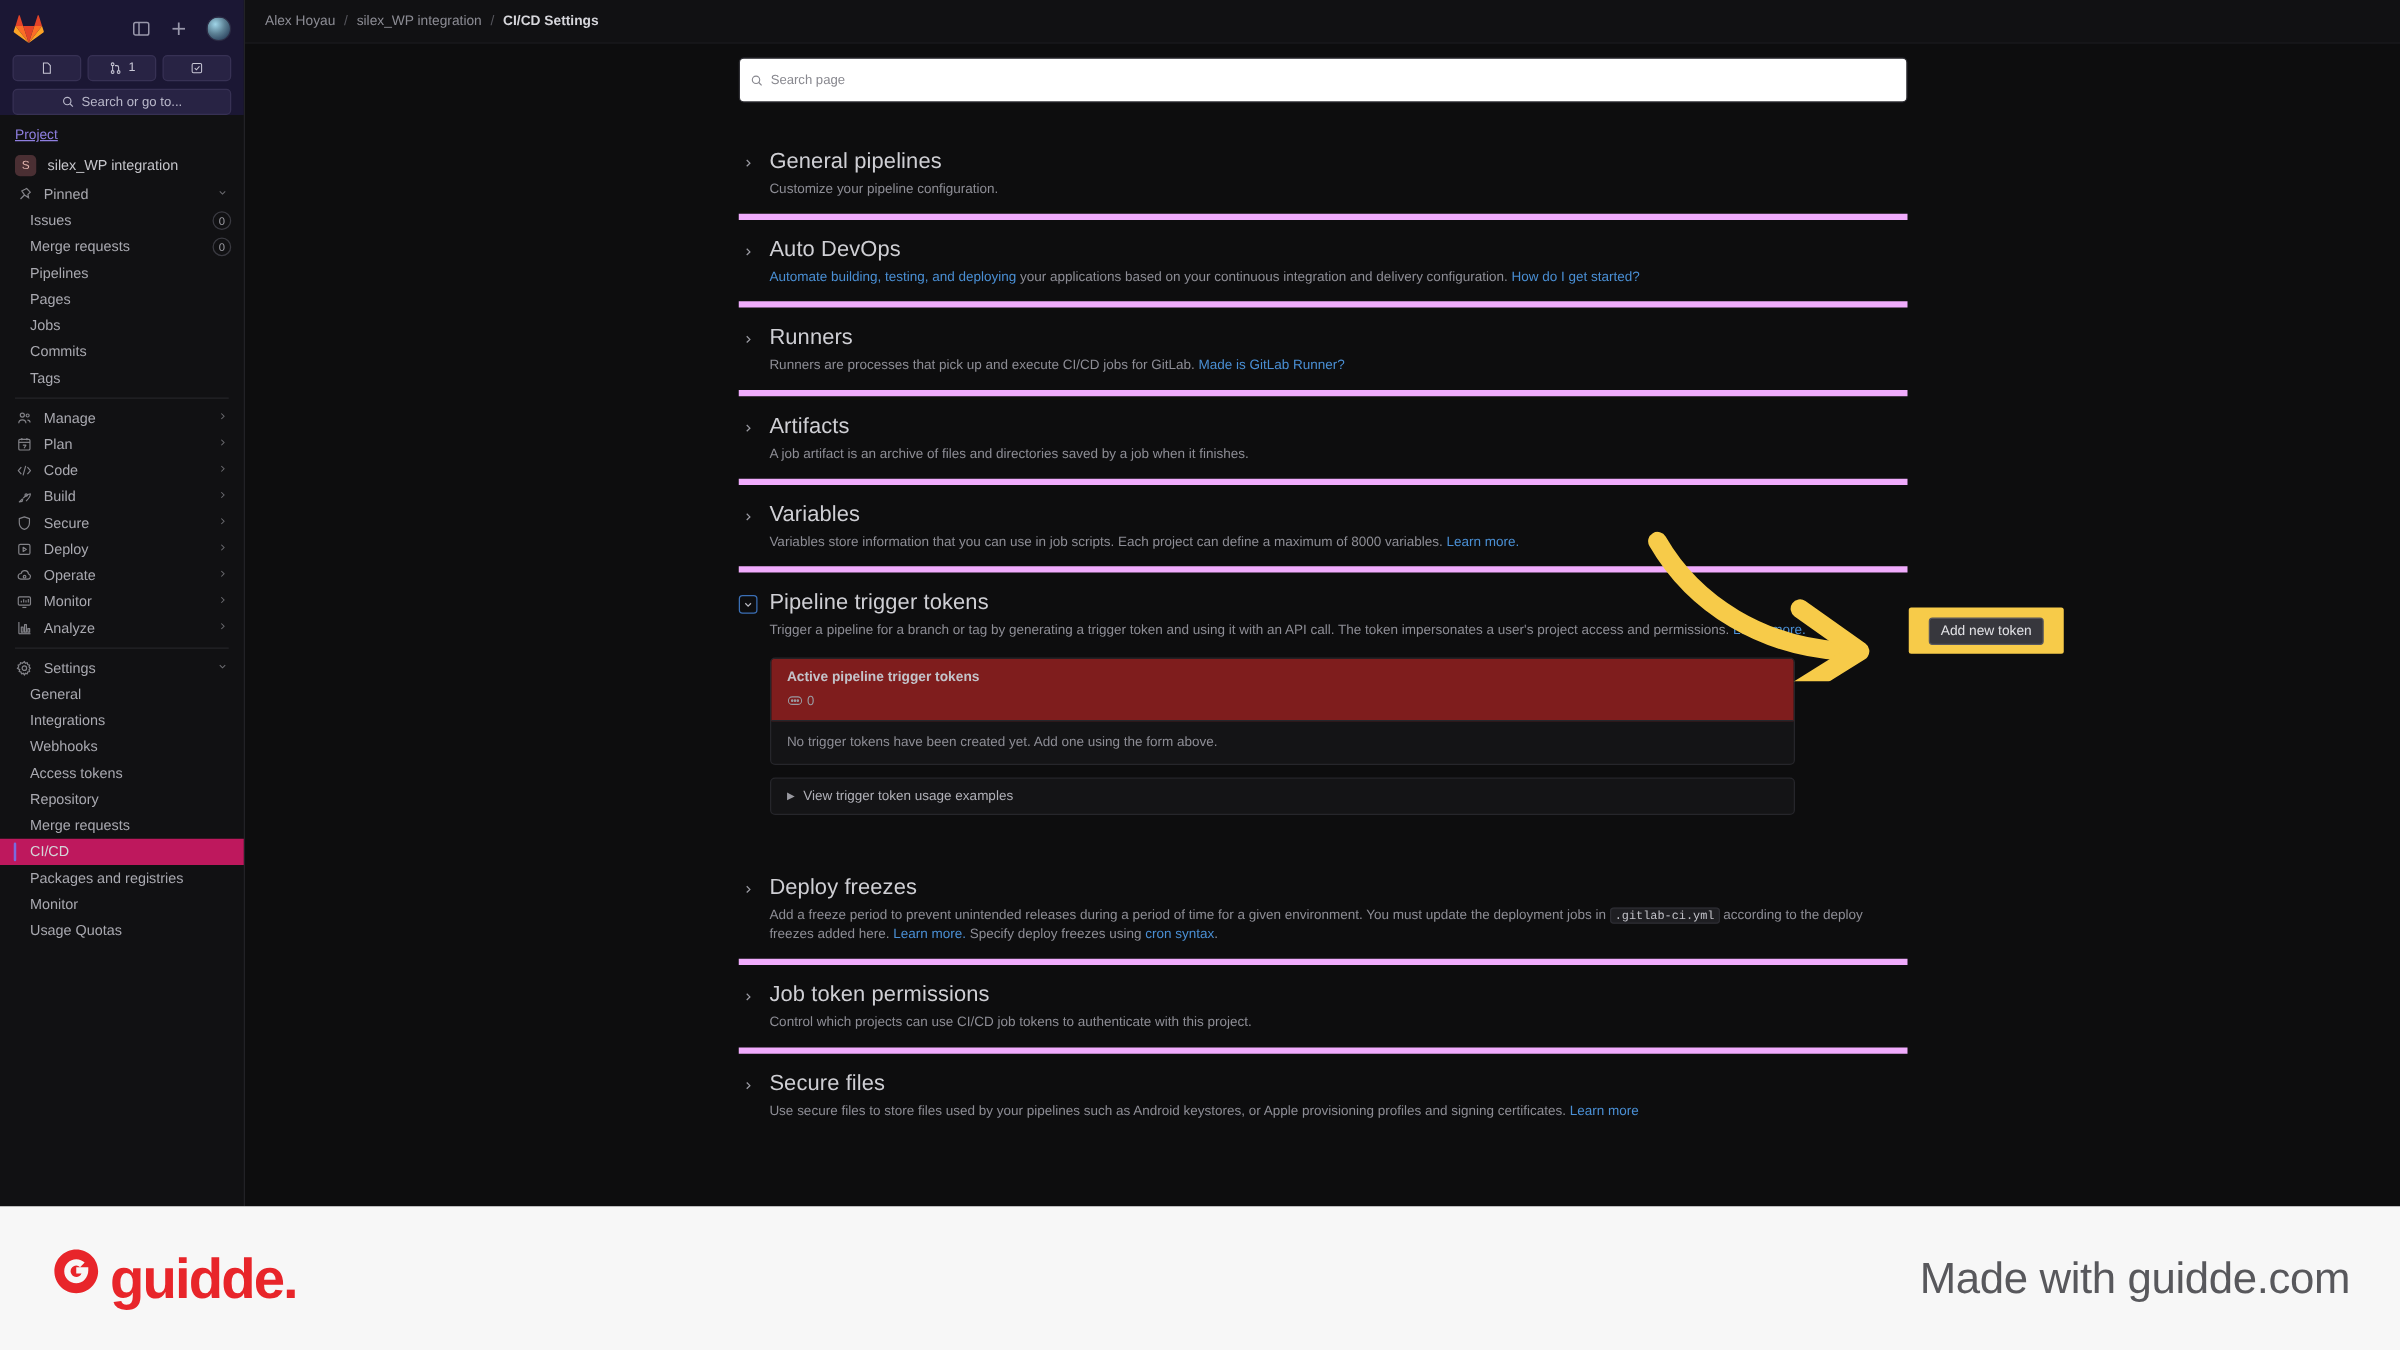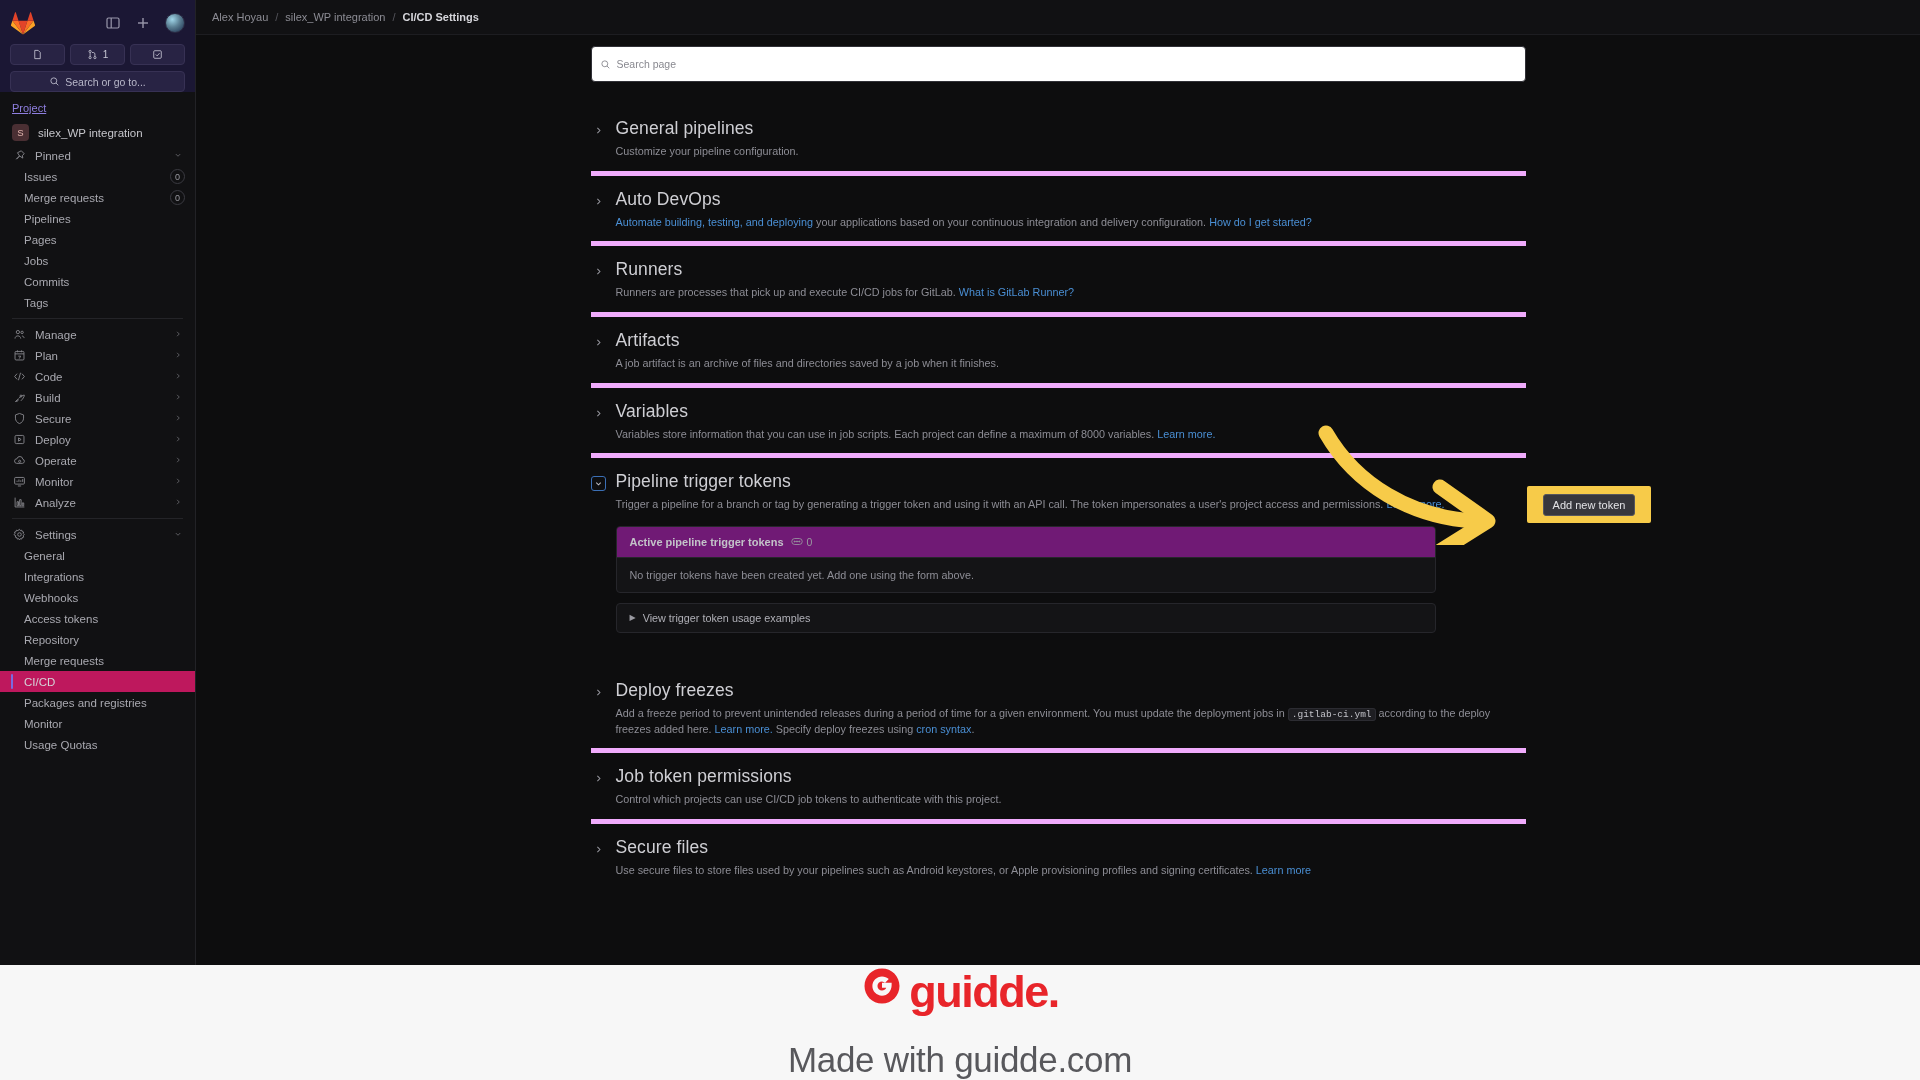--- a/index.html
+++ b/index.html
@@ -70,40 +70,40 @@
   .sec-chev.expanded { border: 1px solid #3b6fb5; border-radius: 3px; color: #b9b9c0; }
   .sec-title { color: #cfcfd4; font-size: 17.5px; font-weight: normal; letter-spacing: .1px; }
   .sec-desc { color: #8d8d95; font-size: 10.8px; line-height: 1.45; margin-top: 5px; margin-left: 25px; max-width: 900px; }
   .lnk { color: #4a8fd4; }
   code.inline { background: #1e1e22; border: 1px solid #2c2c32; border-radius: 3px; padding: 0 3px;
     font-family: "Liberation Mono", monospace; font-size: 9.5px; color: #c2c2c8; }
 
   
   .token-area { margin-left: 25px; margin-top: 13px; width: 820px; }
   .token-card { border: 1px solid #26262b; border-radius: 4px; overflow: hidden; background: #141416; }
-  .token-card-head { background: #701a75; padding: 9px 13px; display: flex; gap: 7px;
-    border-bottom: 1px solid #26262b; }
+  .token-card-head { background: #7f1d1d; padding: 9px 13px; display: flex; gap: 7px;
+    border-bottom: 1px solid #26262b; flex-direction: column; }
   .token-card-title { color: #c3c3c9; font-size: 11px; font-weight: bold; }
   .cnt-pill { display: inline-flex; align-items: center; gap: 4px; color: #9a9aa1; font-size: 10.5px; }
   .token-card-body { padding: 11px 13px; color: #8d8d95; font-size: 10.8px; }
   .examples { margin-top: 10px; border: 1px solid #26262b; border-radius: 4px; background: #141416;
     padding: 8px 13px; color: #b0b0b7; font-size: 10.8px; display: flex; align-items: center; gap: 7px; }
   .tri { font-size: 8px; color: #9a9aa1; }
 
   
   .hl-wrap { position: absolute; left: 1331px; top: 486px; width: 124px; height: 37px; background: #f7cb49; border-radius: 2px;
     display: flex; align-items: center; justify-content: center; }
   .hl-btn { background: #37373d; border: 1px solid #56565e; border-radius: 3px; color: #e2e2e6;
     font-size: 11px; padding: 4px 9px; }
 
   .arrow-svg { position: absolute; left: 1120px; top: 425px; pointer-events: none; }
 
   
   .footer { position: absolute; left: 0; top: 965px; width: 1920px; height: 115px; background: #f7f7f7;
-    display: flex; align-items: center; justify-content: space-between; padding: 0 40px; flex-direction: column; }
+    display: flex; align-items: center; justify-content: space-between; padding: 0 40px; }
   .guidde-logo { display: flex; align-items: baseline; color: #e8252a; font-size: 45px; font-weight: bold; letter-spacing: -1.5px; }
   .guidde-dot { color: #e8252a; }
   .made-with { color: #58585c; font-size: 35px; letter-spacing: -.3px; }
   .g-mark { width: 42px; height: 42px; margin-right: 6px; }
 </style>
 </head>
 <body>
 
 <div class="screen">
 
@@ -438,21 +438,21 @@
               </div>
               <div class="section">
                 <div class="sec-head">
                   <span class="sec-chev">
                     <svg width="9" height="9" viewBox="0 0 16 16" fill="none" stroke="currentColor" stroke-width="1.8">
                       <path d="m6 3.5 4.5 4.5L6 12.5"></path>
                     </svg>
                   </span>
                   <span class="sec-title">Runners</span>
                 </div>
-                <div class="sec-desc"><span>Runners are processes that pick up and execute CI/CD jobs for GitLab. </span><span class="lnk">What is GitLab Runner?</span></div>
+                <div class="sec-desc"><span>Runners are processes that pick up and execute CI/CD jobs for GitLab. </span><span class="lnk">Made is GitLab Runner?</span></div>
               </div>
               <div class="section">
                 <div class="sec-head">
                   <span class="sec-chev">
                     <svg width="9" height="9" viewBox="0 0 16 16" fill="none" stroke="currentColor" stroke-width="1.8">
                       <path d="m6 3.5 4.5 4.5L6 12.5"></path>
                     </svg>
                   </span>
                   <span class="sec-title">Artifacts</span>
                 </div>

